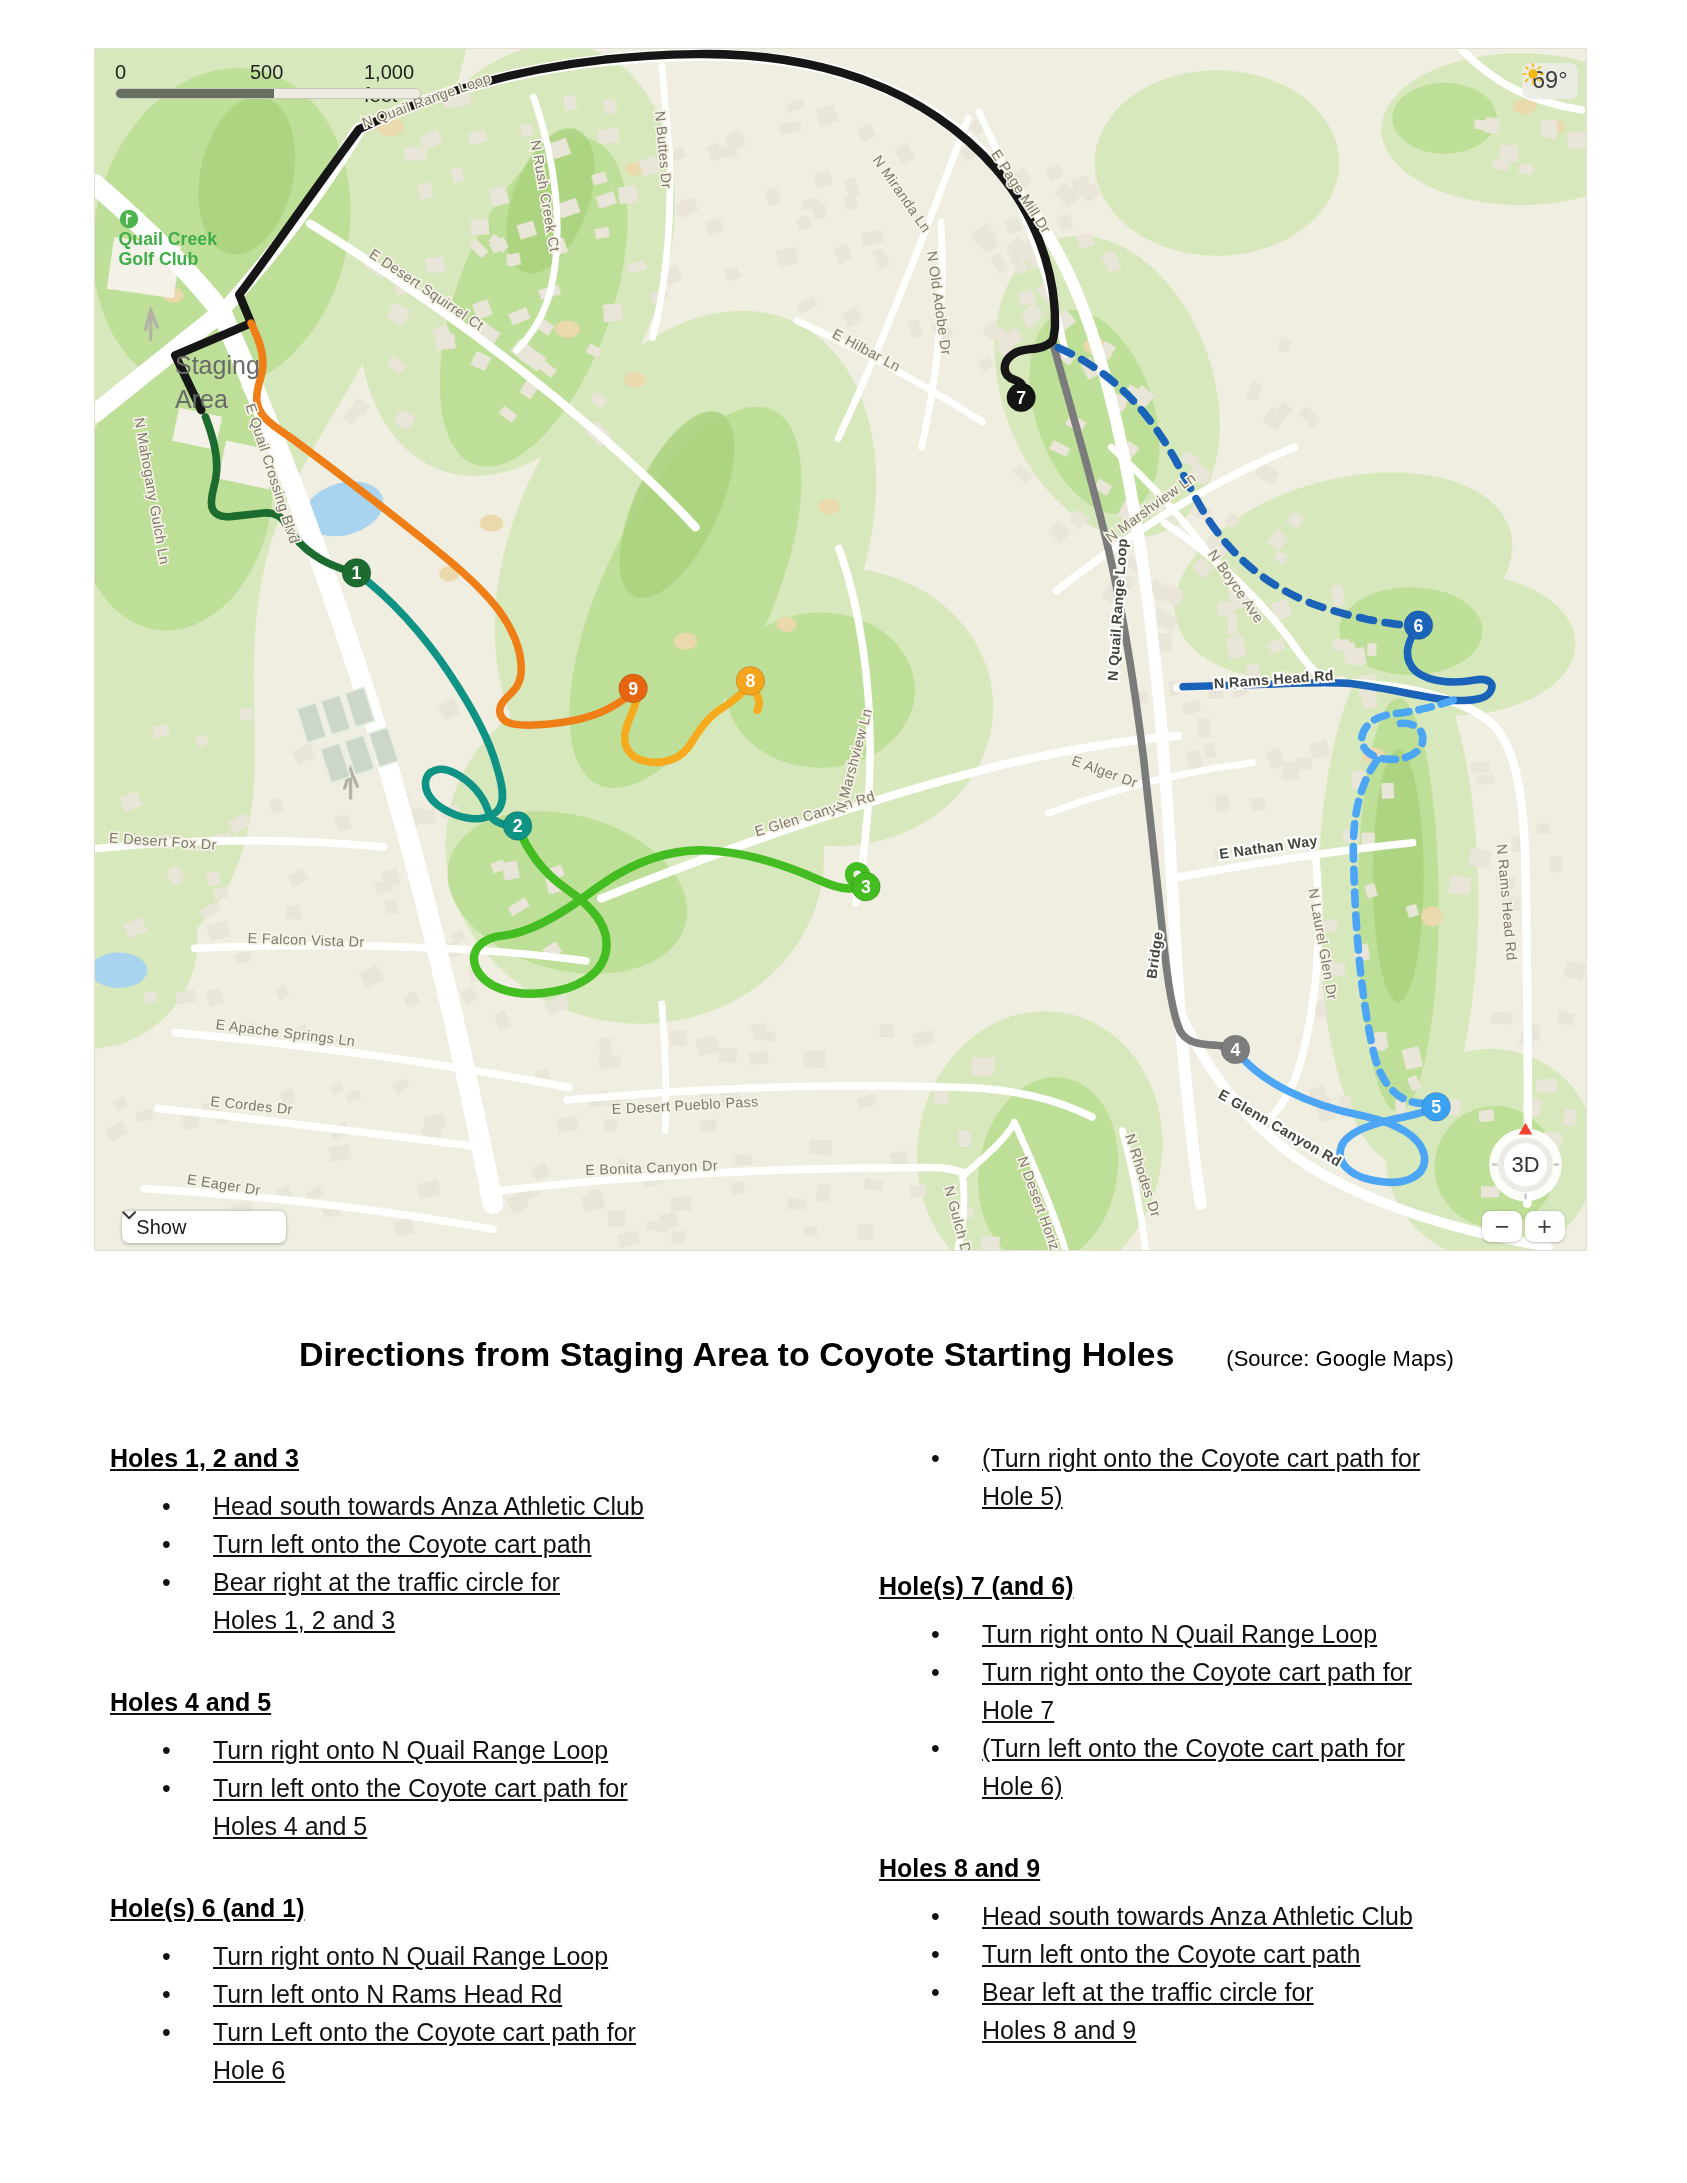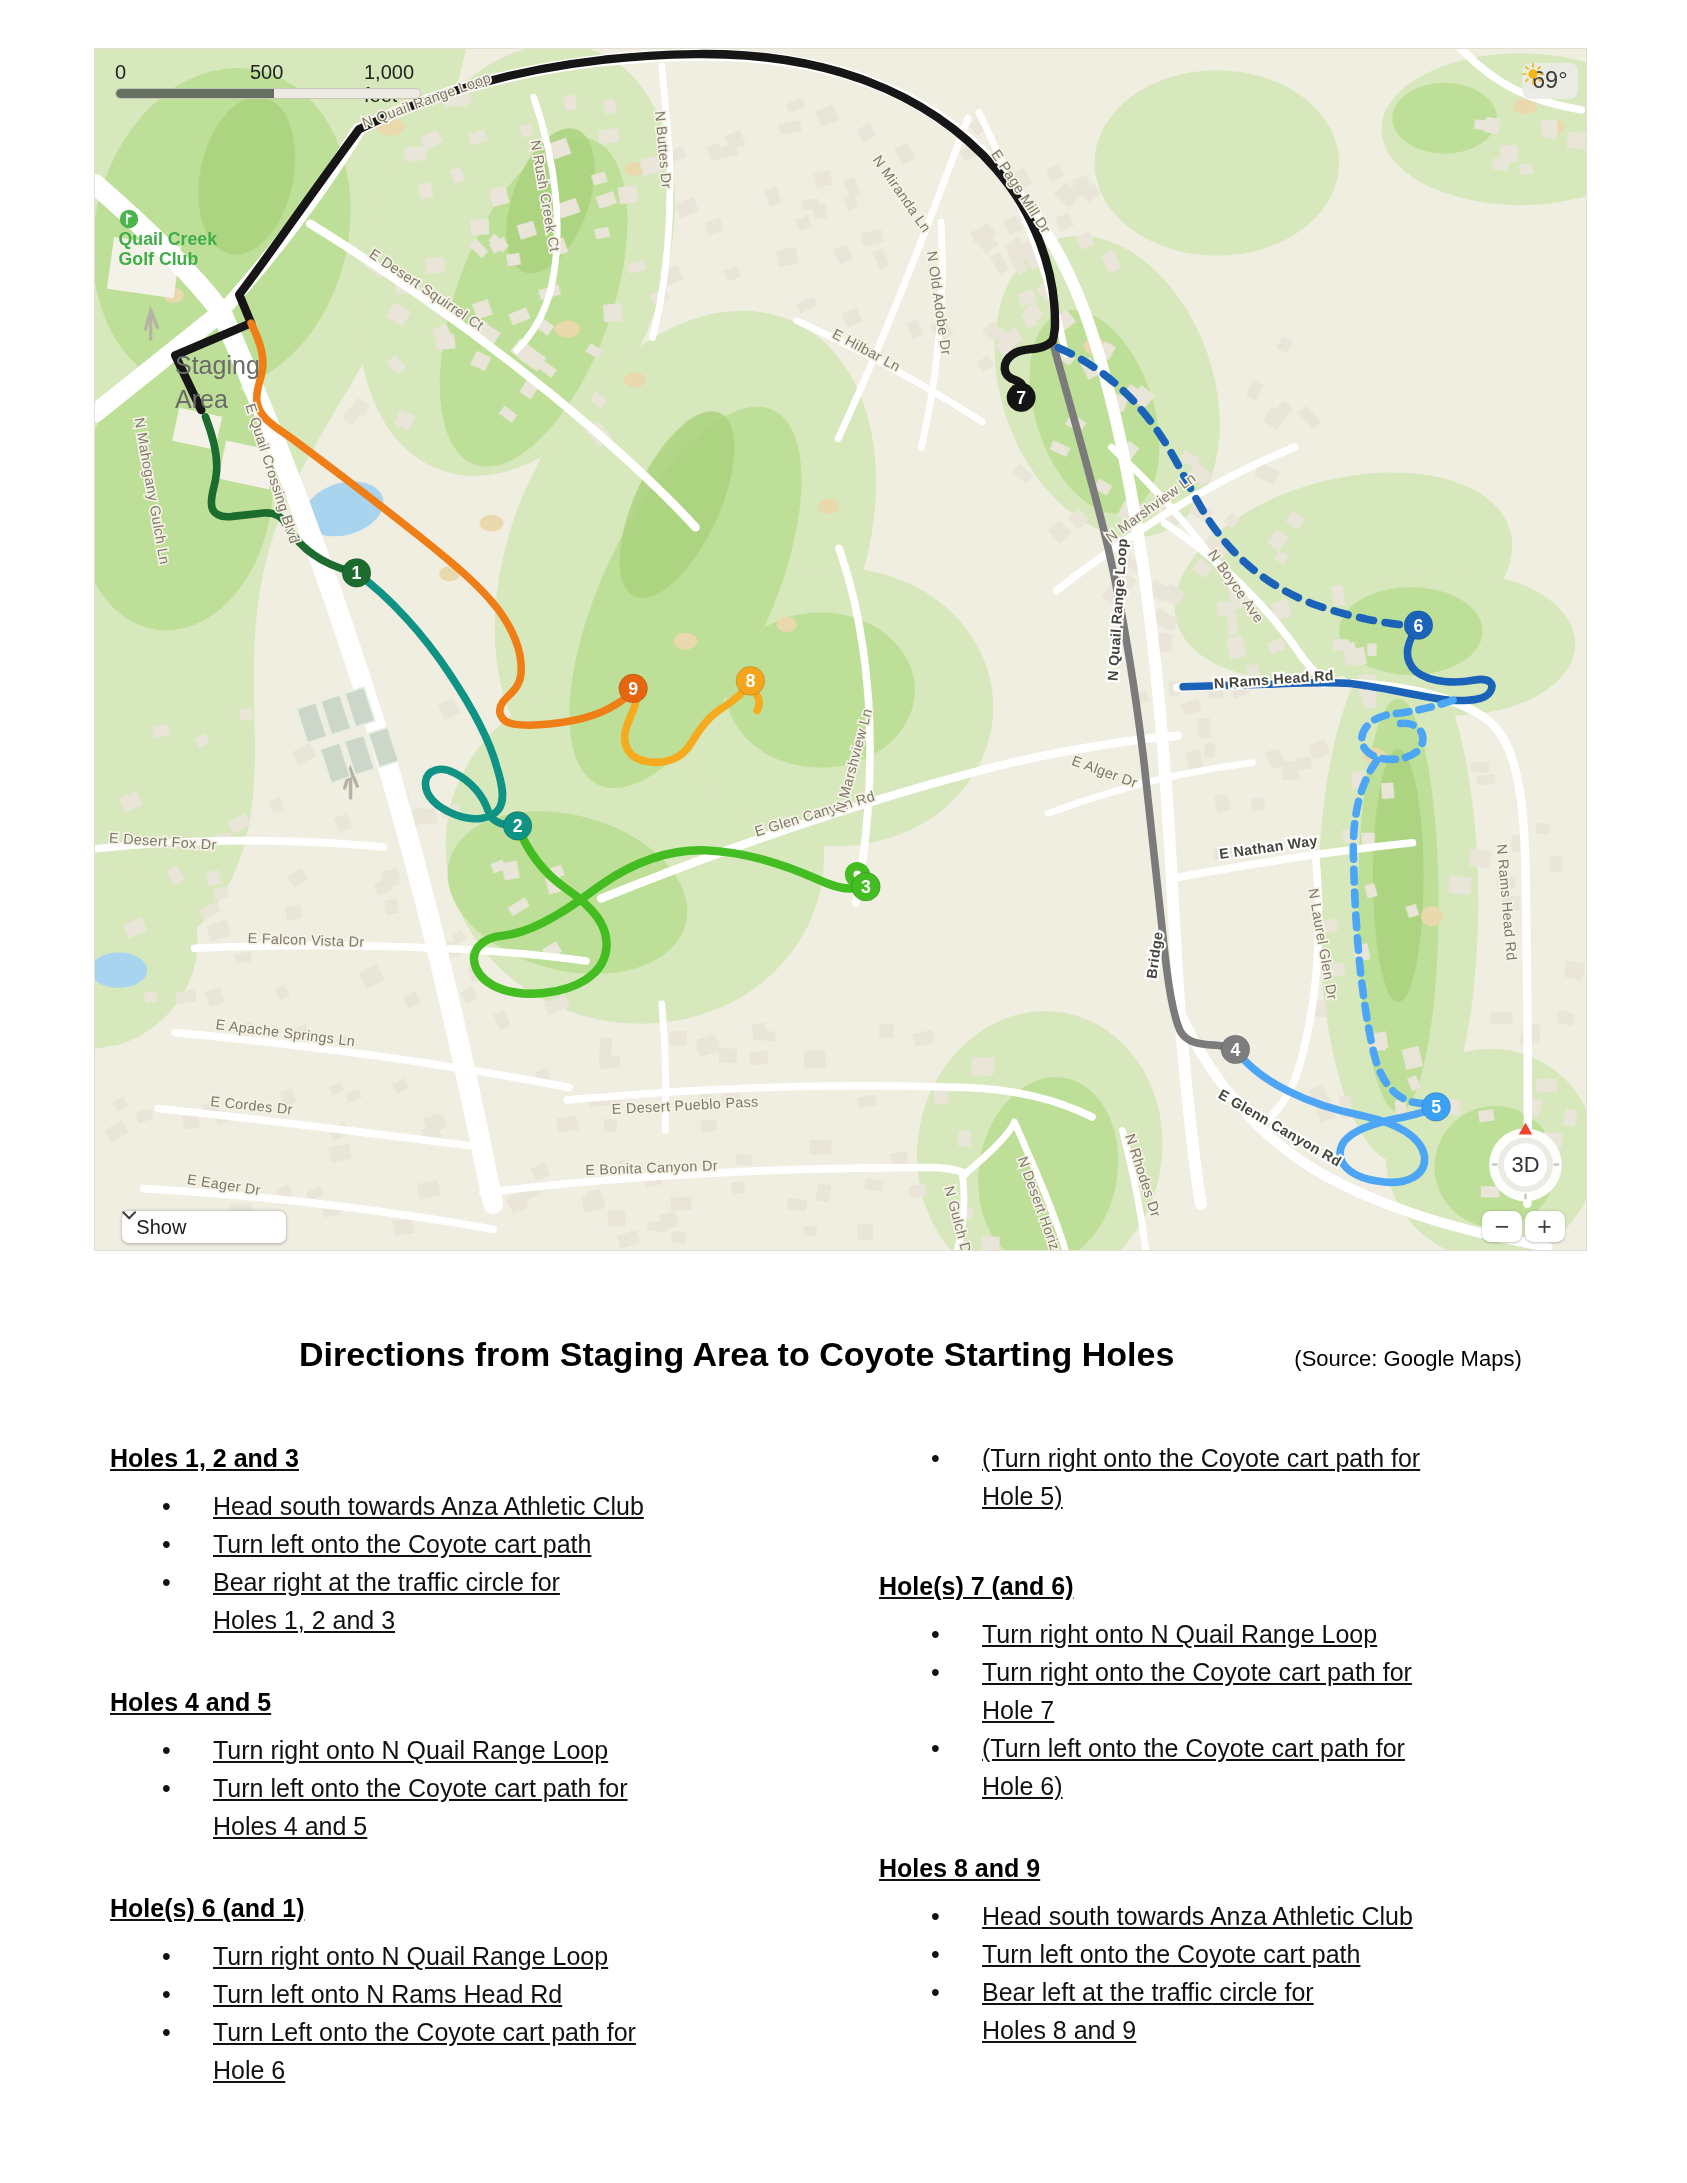--- a/index.html
+++ b/index.html
@@ -19,21 +19,21 @@
   .compass{position:absolute;left:1390px;top:1072px;z-index:30;width:81px;height:81px;}
   .zbtns{position:absolute;left:1387px;top:1162px;z-index:30;display:flex;gap:2.5px;}
   .zbtn{width:40px;height:31px;background:#fff;border-radius:8.4px;box-shadow:0 0.8px 2.5px rgba(0,0,0,.25);display:flex;align-items:center;justify-content:center;font-size:25px;color:#3e3e3e;line-height:1;}
   .poi{position:absolute;z-index:25;text-align:left;white-space:pre-line;}
   .poi.golf{color:#3fae49;font-weight:700;font-size:17.7px;line-height:20px;}
   .poi.staging{color:#6a6a6a;font-size:25px;line-height:34px;}
   .golfflag{display:block;margin:0 auto 1.7px auto;}
   
   .heading{position:absolute;left:299px;top:1335px;display:flex;align-items:baseline;}
   .heading h1{margin:0;font-size:34px;font-weight:700;color:#000;text-align:right;}
-  .heading .src{margin-left:120px;font-size:22px;color:#000;font-weight:400;}
+  .heading .src{margin-left:52px;font-size:22px;color:#000;font-weight:400;}
   .col{position:absolute;top:1439px;color:#111;text-decoration:underline;}
   .col.left{left:110px;width:700px;}
   .col.right{left:879px;width:709px;}
   .grp{margin-bottom:44px;}
   .grp.orphan{margin-bottom:52px;}
   .grp h3{margin:0 0 10px 0;font-size:25px;font-weight:700;line-height:38px;color:#000;}
   .grp ul{margin:0;padding:0;list-style:none;}
   .grp li{position:relative;padding-left:103px;font-size:25px;line-height:38px;white-space:pre-line;}
   .grp li::before{content:"\2022";position:absolute;left:52px;top:0;font-size:25px;}
   

